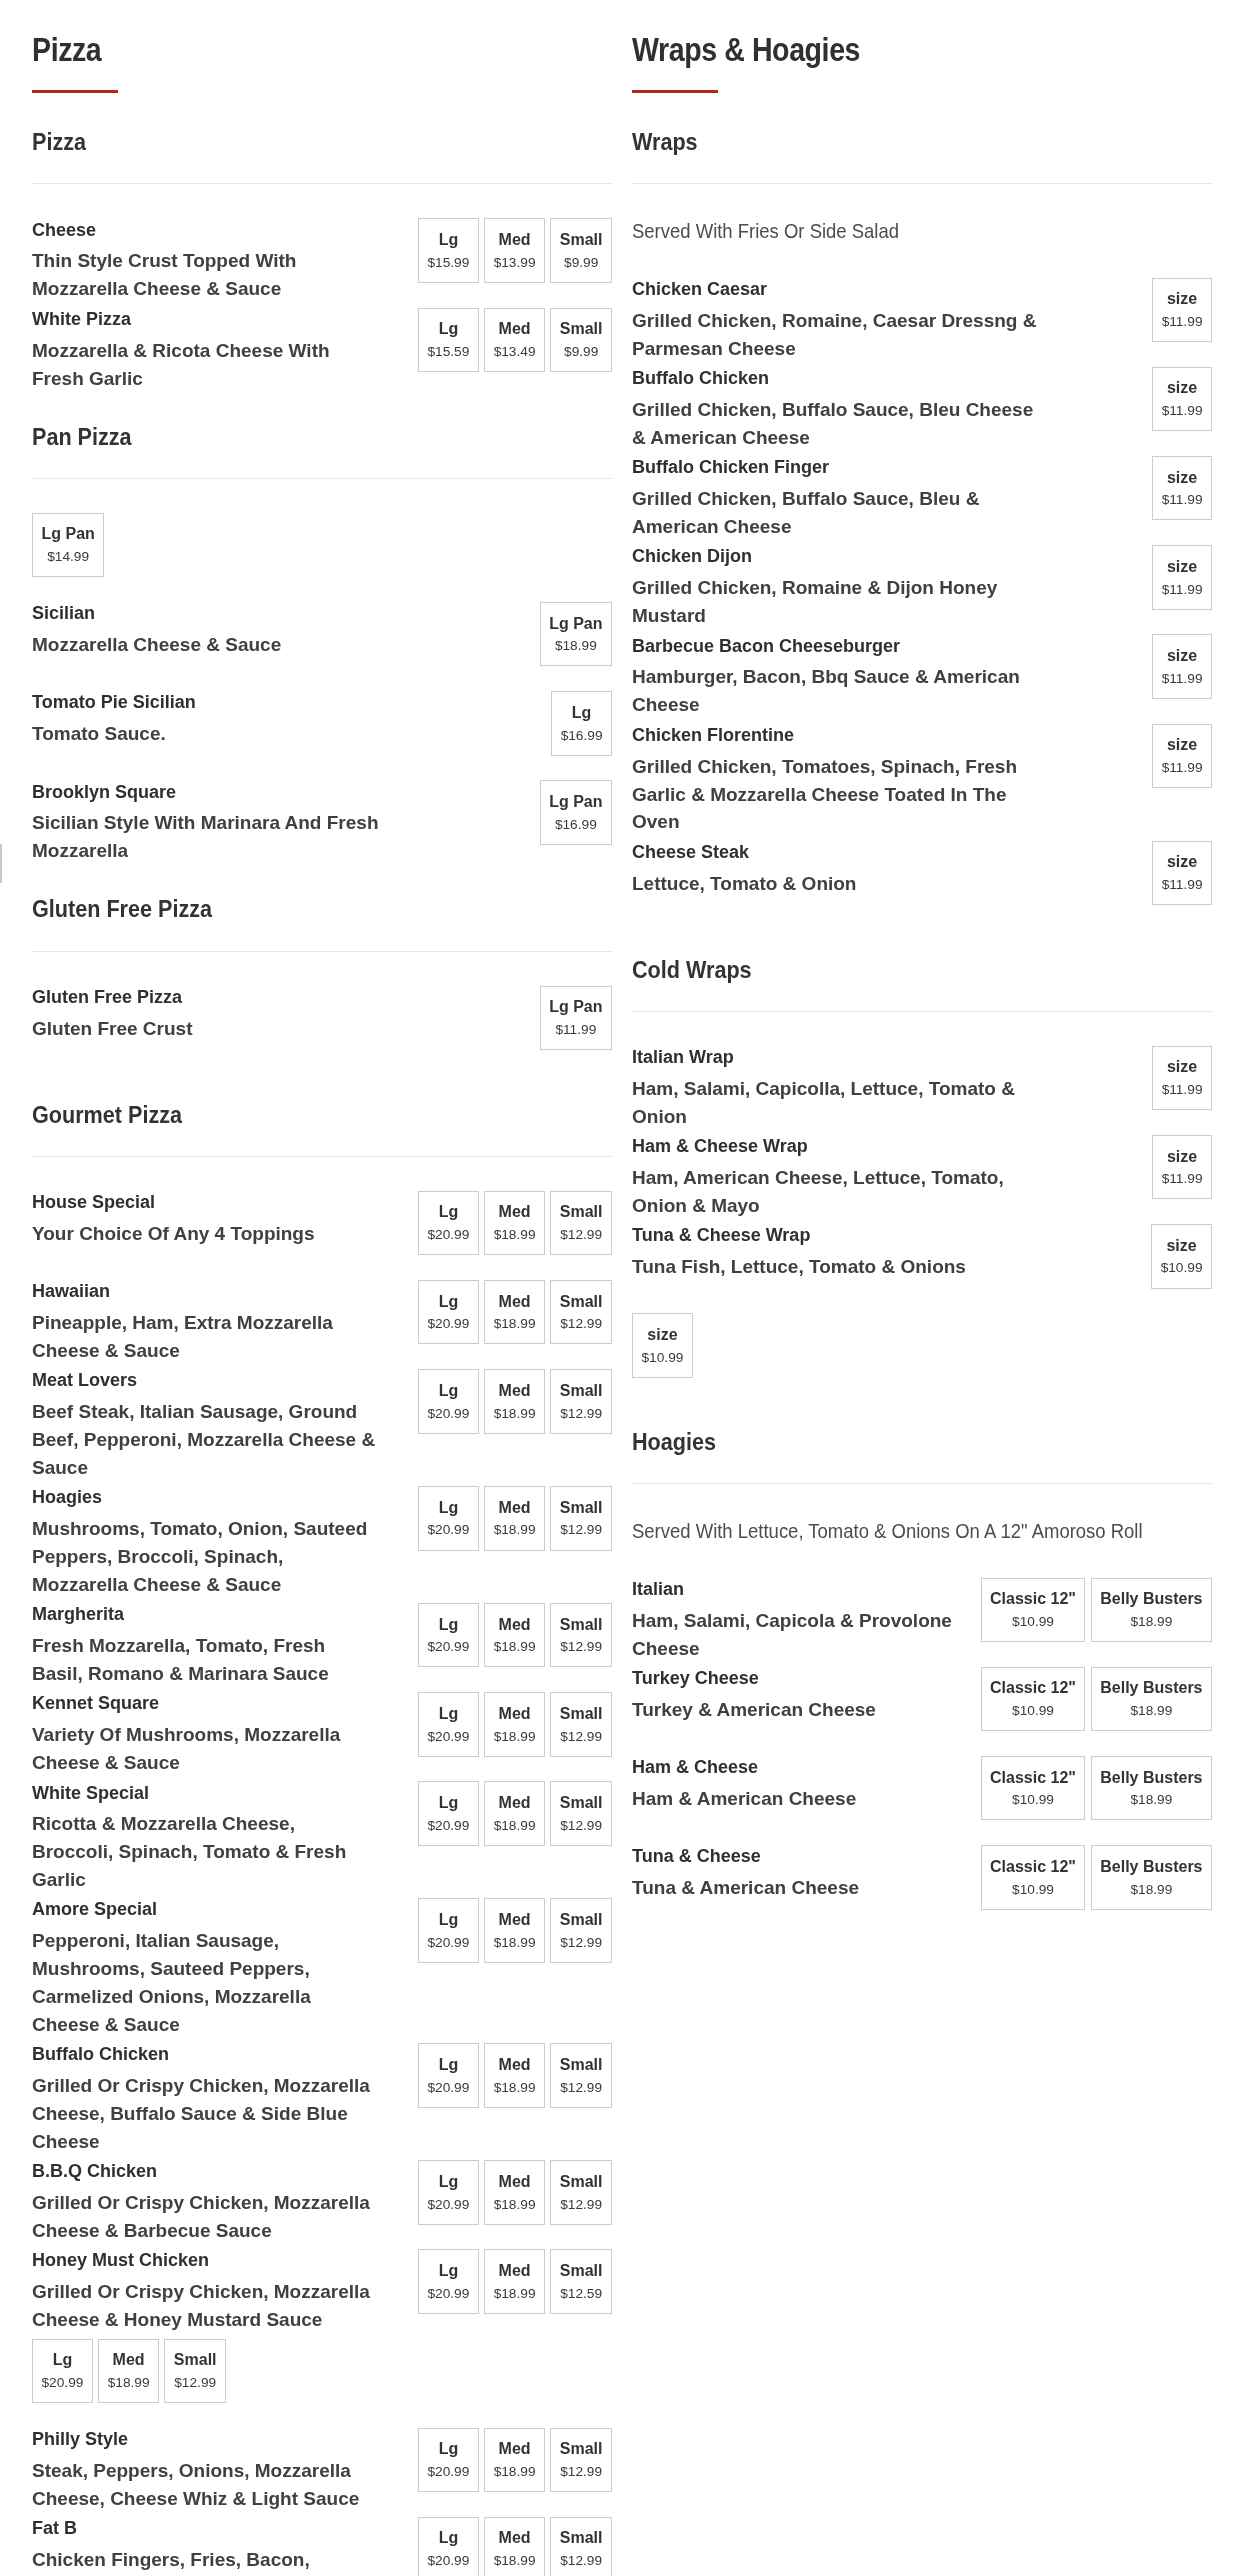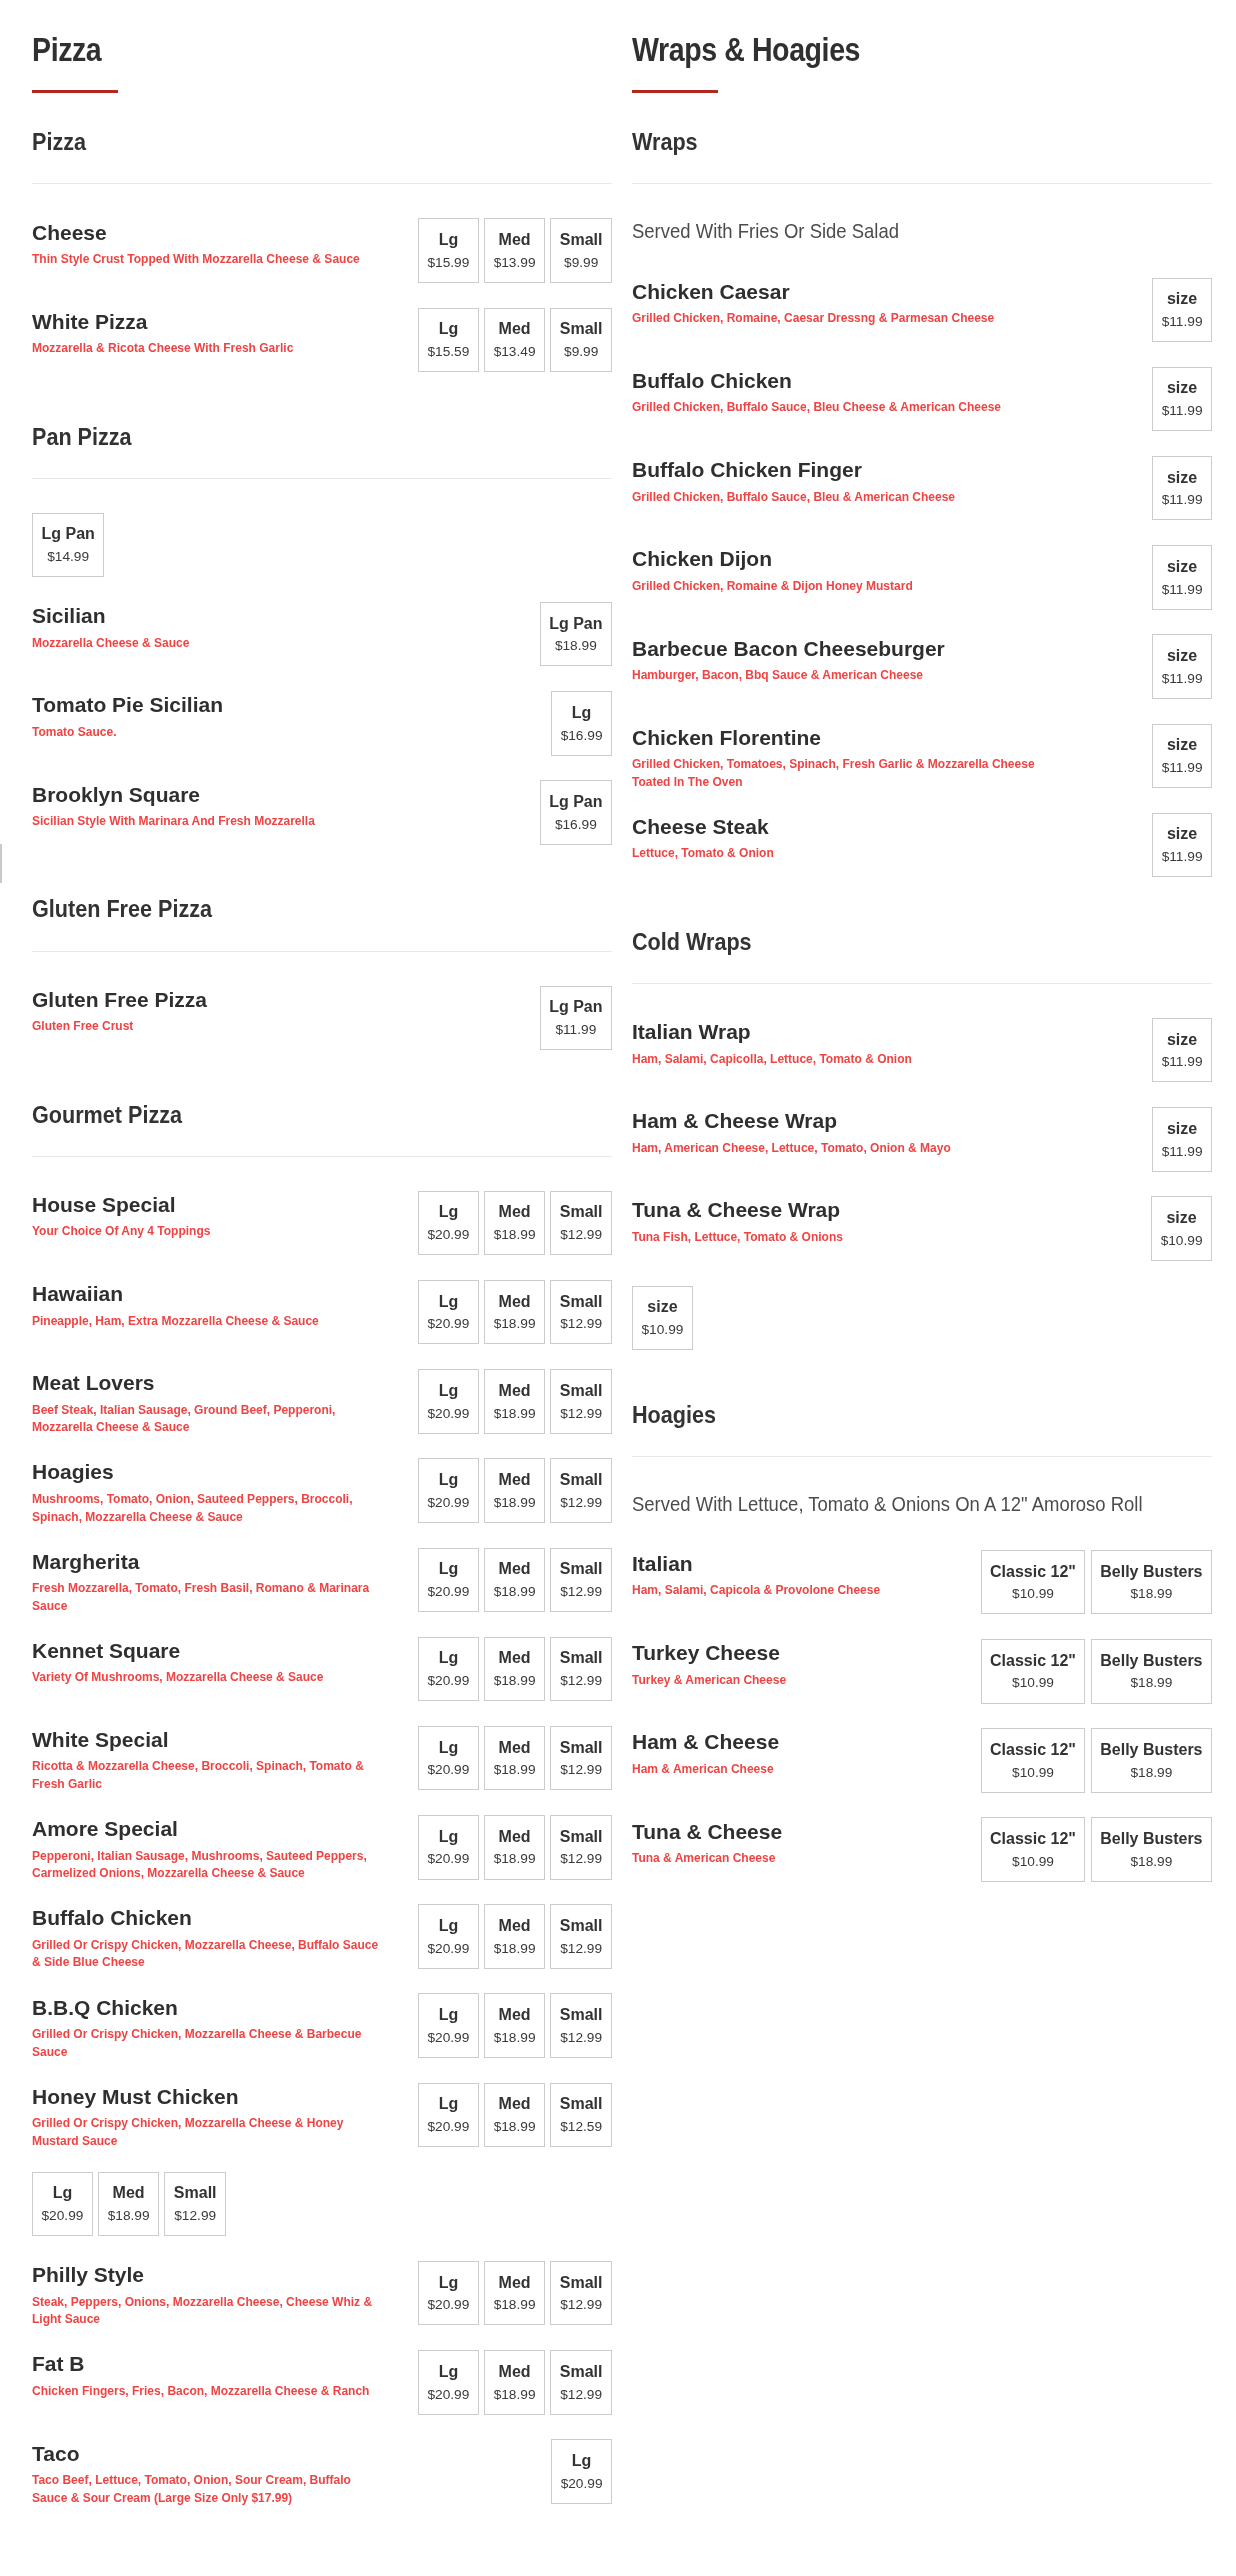--- a/index.html
+++ b/index.html
@@ -28,22 +28,22 @@
   .section-note{
     margin:0 0 34px;font-size:21px;font-weight:400;color:#4c4c4c;line-height:1.2;
     transform:scaleX(.88);transform-origin:left top;white-space:nowrap;
   }
   .item{
     display:flex;justify-content:space-between;align-items:flex-start;
     min-height:85px;margin-bottom:4.2px;
   }
   .info{max-width:349px;padding-top:1.1px;padding-right:12.7px;}
   .col-right .info{max-width:417px;}
-  .item-name{margin:0 0 6.3px;font-size:21px;font-weight:700;color:#2f2f2f;line-height:1.2;}
-  .item-desc{margin:0;font-size:12px;font-weight:700;color:#ef4444;line-height:1.47;}
+  .item-name{margin:0 0 6.3px;font-size:18px;font-weight:700;color:#2f2f2f;line-height:1.2;}
+  .item-desc{margin:0;font-size:19px;font-weight:700;color:#404040;line-height:1.47;}
   .prices{display:flex;gap:5.3px;flex:0 0 auto;}
   .price-btn{
     box-sizing:border-box;background:#ffffff;border:1.1px solid #cccccc;border-radius:0;
     min-width:59px;padding:10.6px 8.5px;display:flex;flex-direction:column;align-items:center;
     gap:4.8px;font-family:inherit;cursor:pointer;
   }
   .opt-label{font-size:16px;font-weight:700;color:#333333;white-space:nowrap;line-height:1.25;}
   .opt-price{font-size:13.7px;font-weight:400;color:#3a3a3a;white-space:nowrap;line-height:1.2;}
   .edge-artifact{position:absolute;left:0;top:844px;width:2.1px;height:39px;background:#c9c9c9;}
 </style>

